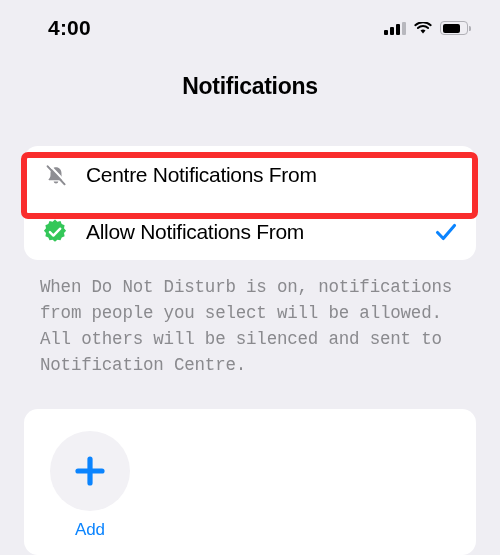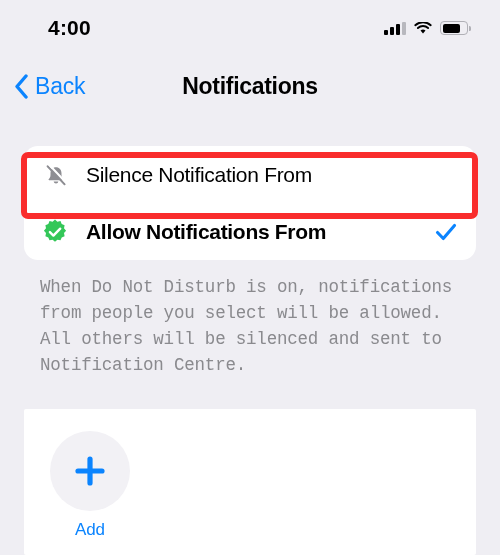--- a/index.html
+++ b/index.html
@@ -136,35 +136,35 @@
     justify-content: flex-start;
     flex: 0 0 auto;
   }
   .option-label {
     font-size: 21px;
     color: #000;
     letter-spacing: -0.3px;
     margin-left: 8px;
     flex: 1 1 auto;
   }
-  .option-label.selected { font-weight: bold; }
+  .option-label.selected { font-weight: normal; }
   .check-mark { width: 24px; height: 24px; flex: 0 0 auto; }
 
   .footer-text {
     color: #8A8A8E;
     font-size: 17.5px;
     line-height: 26px;
     letter-spacing: -0.2px;
     padding: 14px 16px 0 16px;
     font-family: Liberation Mono, monospace;
   }
 
   .add-card {
     background: #FFFFFF;
-    border-radius: 2px;
+    border-radius: 14px;
     margin-top: 31px;
     height: 146px;
     padding: 22px 0 15px 26px;
   }
   .add-button {
     width: 80px;
     display: flex;
     flex-direction: column;
     align-items: center;
     gap: 9px;
@@ -216,43 +216,37 @@
       <path d="M3.9 6.0 a7.6 7.6 0 0 1 10.2 0" stroke="#000" stroke-width="1.9" fill="none" stroke-linecap="round"></path>
       <path d="M1.3 3.2 a11.4 11.4 0 0 1 15.4 0" stroke="#000" stroke-width="1.9" fill="none" stroke-linecap="round"></path>
     </svg>
     <div class="battery">
       <div class="battery-fill" style="width:75%"></div>
     </div>
   </div>
 </div>
 
 <div class="nav-bar">
-  <div class="back-button">
-    <svg class="chevron-left" viewBox="0 0 15 25">
-      <path d="M12 2 L3 12.5 L12 23" stroke="#0B84FE" stroke-width="3.4" fill="none" stroke-linecap="round" stroke-linejoin="round"></path>
-    </svg>
-    <span class="back-label">Back</span>
-  </div>
   <div class="nav-title">Notifications</div>
 </div>
 
 <div class="content">
 
   <div class="option-card">
 
     <div class="option-row">
       <span class="option-icon">
         <svg width="28" height="28" viewBox="0 0 28 28">
           <path d="M7.2 19.2 h13.6 c0.6 0 0.9-0.8 0.4-1.2 c-1.1-1-1.7-2.1-1.7-4.3 v-1.5 c0-3.3-2.3-5.9-5.5-5.9 s-5.5 2.6-5.5 5.9 v1.5 c0 2.2-0.6 3.3-1.7 4.3 c-0.5 0.4-0.2 1.2 0.4 1.2 Z" fill="#8E8E93"></path>
           <path d="M14 22.6 a2.5 2.5 0 0 0 2.4-2.1 h-4.8 a2.5 2.5 0 0 0 2.4 2.1 Z" fill="#8E8E93"></path>
           <path d="M5.6 5.2 L22.6 23.2" stroke="#8E8E93" stroke-width="2" stroke-linecap="round"></path>
           <path d="M5.6 5.2 L22.6 23.2" stroke="#FFFFFF" stroke-width="2" stroke-linecap="round" transform="translate(1.6,-1.4)"></path>
         </svg>
       </span>
-      <span class="option-label">Silence Notification From</span>
+      <span class="option-label">Centre Notifications From</span>
     </div>
 
     <div class="option-row">
       <span class="option-icon">
         <svg width="26" height="26" viewBox="0 0 26 26">
           <path fill="#34C759" d="M13 0.6 l2.4 2.1 3.1-0.6 1.2 2.9 2.9 1.2-0.6 3.1 2.1 2.4-2.1 2.4 0.6 3.1-2.9 1.2-1.2 2.9-3.1-0.6-2.4 2.1-2.4-2.1-3.1 0.6-1.2-2.9-2.9-1.2 0.6-3.1-2.1-2.4 2.1-2.4-0.6-3.1 2.9-1.2 1.2-2.9 3.1 0.6z"></path>
           <path d="M7.9 13.1 L11.4 16.6 L18.2 9.7" stroke="#FFFFFF" stroke-width="2.4" fill="none" stroke-linecap="round" stroke-linejoin="round"></path>
         </svg>
       </span>
       <span class="option-label selected">Allow Notifications From</span>

